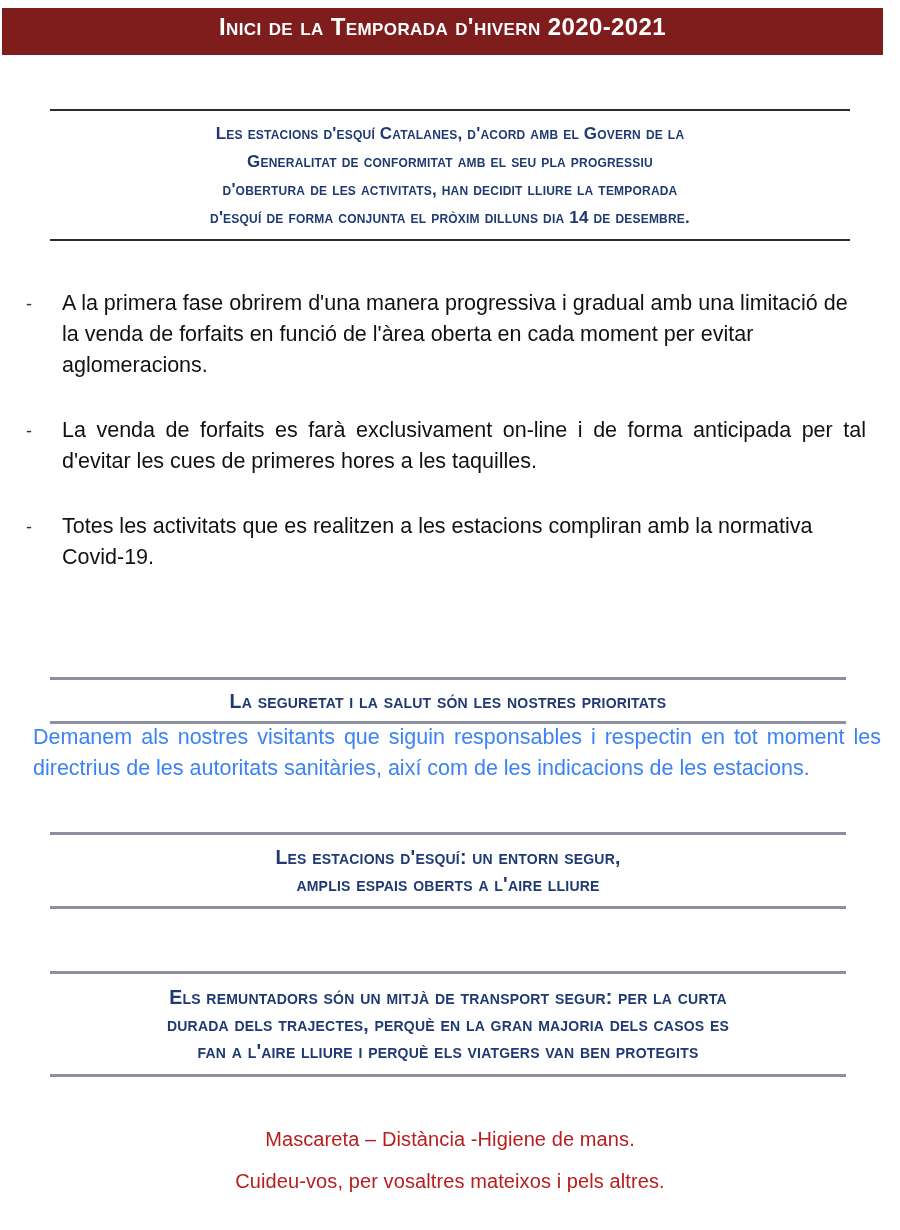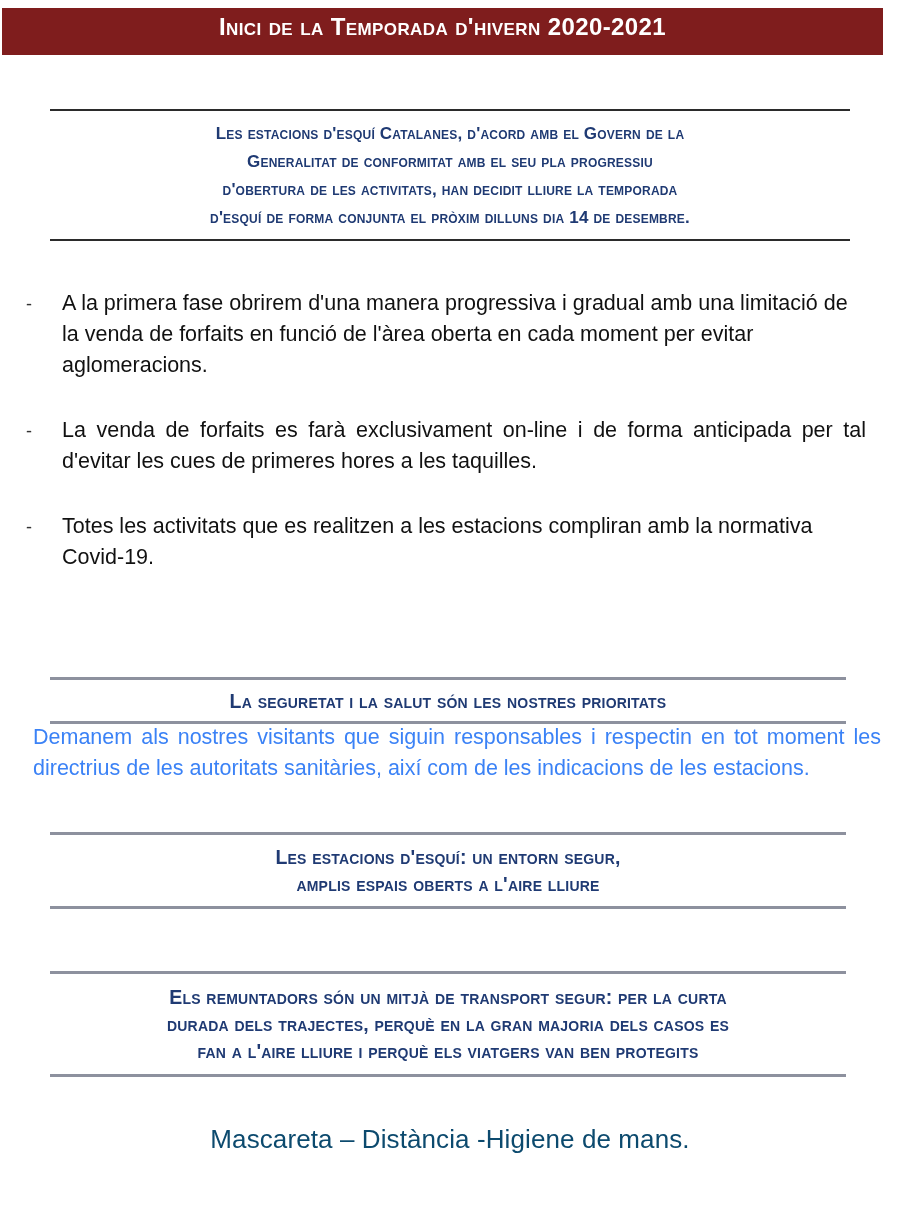--- a/index.html
+++ b/index.html
@@ -131,23 +131,23 @@
 
   
   .closing {
     position: absolute;
     left: 0;
     top: 1118px;
     width: 900px;
     text-align: center;
   }
   .closing-line {
-    font-size: 26px;
+    font-size: 20px;
     line-height: 42px;
-    color: #0c4a6e;
+    color: #b91c1c;
     letter-spacing: 0.1px;
   }
 </style>
 </head>
 <body>
 
 <div class="banner">
   <div class="banner-title">Inici de la Temporada d'hivern 2020-2021</div>
 </div>
 
@@ -189,13 +189,14 @@
 </div>
 
 <div class="rule-block" id="remuntadors-block">
   <div class="blue-heading">Els remuntadors són un mitjà de transport segur: per la curta</div>
   <div class="blue-heading">durada dels trajectes, perquè en la gran majoria dels casos es</div>
   <div class="blue-heading">fan a l'aire lliure i perquè els viatgers van ben protegits</div>
 </div>
 
 <div class="closing">
   <div class="closing-line">Mascareta – Distància -Higiene de mans.</div>
+  <div class="closing-line">Cuideu-vos, per vosaltres mateixos i pels altres.</div>
 </div>
 
 </body></html>

